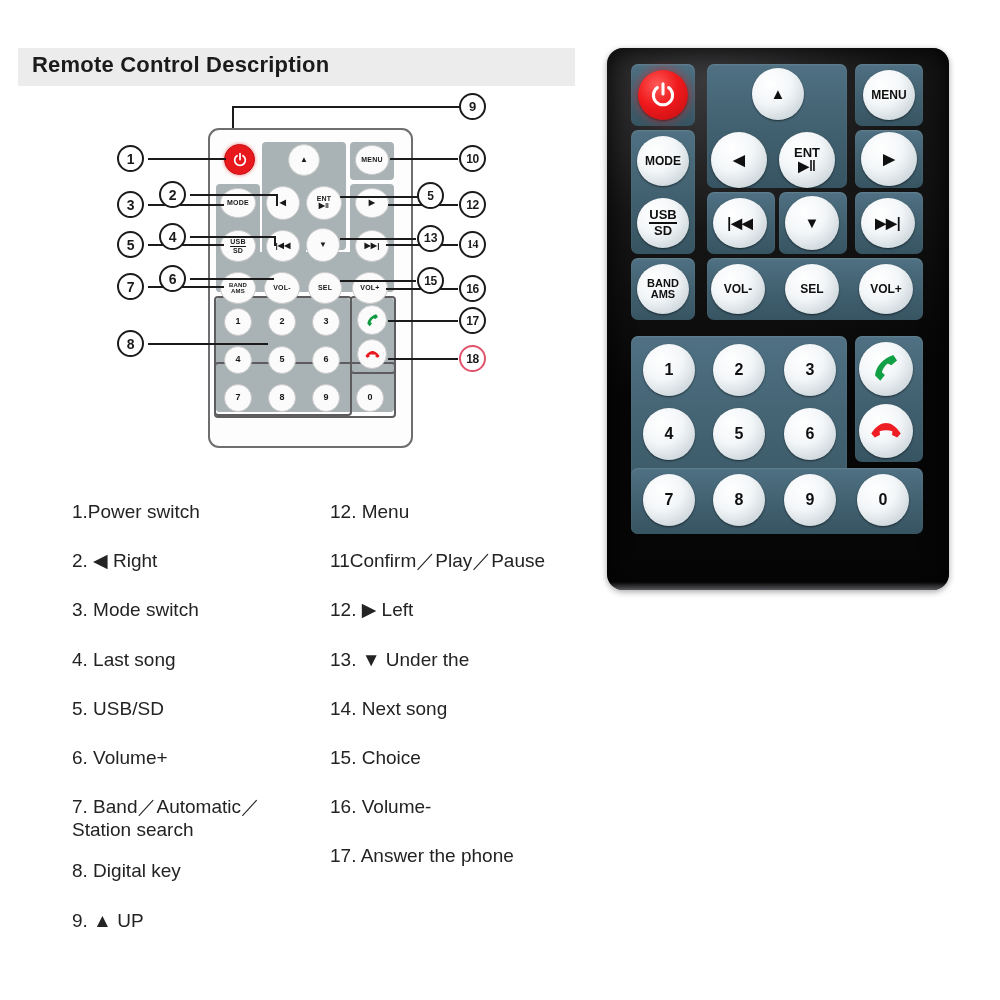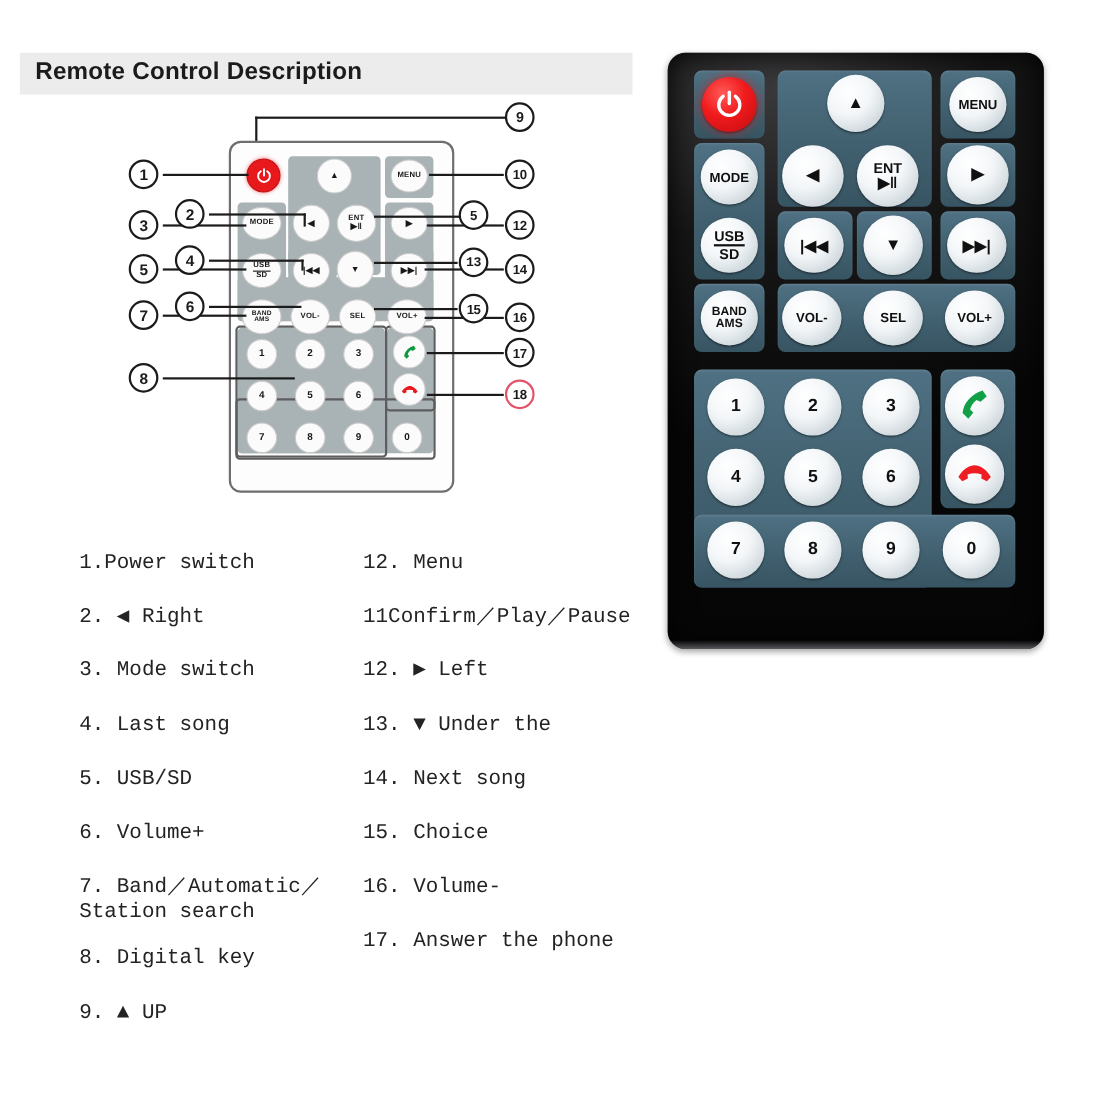--- a/index.html
+++ b/index.html
@@ -129,21 +129,20 @@
   }
   .legend-col { position: absolute; top: 0; }
   #legend-col-left  { left: 72px;  width: 260px; }
   #legend-col-right { left: 330px; width: 270px; }
   .legend-item {
     font-size: 19px;
     color: #232323;
     line-height: 1.22;
     margin-bottom: 26px;
     white-space: pre-line;
-    font-family: Liberation Mono, monospace;
   }
   .legend-item.two { margin-bottom: 18px; }
 
   
   #photo {
     position: absolute;
     left: 607px;
     top: 48px;
     width: 342px;
     height: 542px;
@@ -375,21 +374,21 @@
     </div>
   <div class="callout" style="left:417px; top:96px;">
       <span style="font-size:12px;">5</span>
     </div>
   <div class="callout" style="left:459px; top:105px;">
       <span style="font-size:12px;">12</span>
     </div>
   <div class="callout" style="left:417px; top:139px;">
       <span style="font-size:12px;font-family:Liberation Mono, monospace;">13</span>
     </div>
-  <div class="callout" style="left:459px; top:145px;">
+  <div class="callout" style="left:459px; top:145px;font-family:Liberation Serif, serif;">
       <span style="font-size:12px;">14</span>
     </div>
   <div class="callout" style="left:417px; top:181px;align-items:center;">
       <span style="font-size:12px;">15</span>
     </div>
   <div class="callout" style="left:459px; top:189px;">
       <span style="font-size:12px;">16</span>
     </div>
   <div class="callout" style="left:459px; top:221px;">
       <span style="font-size:12px;">17</span>

